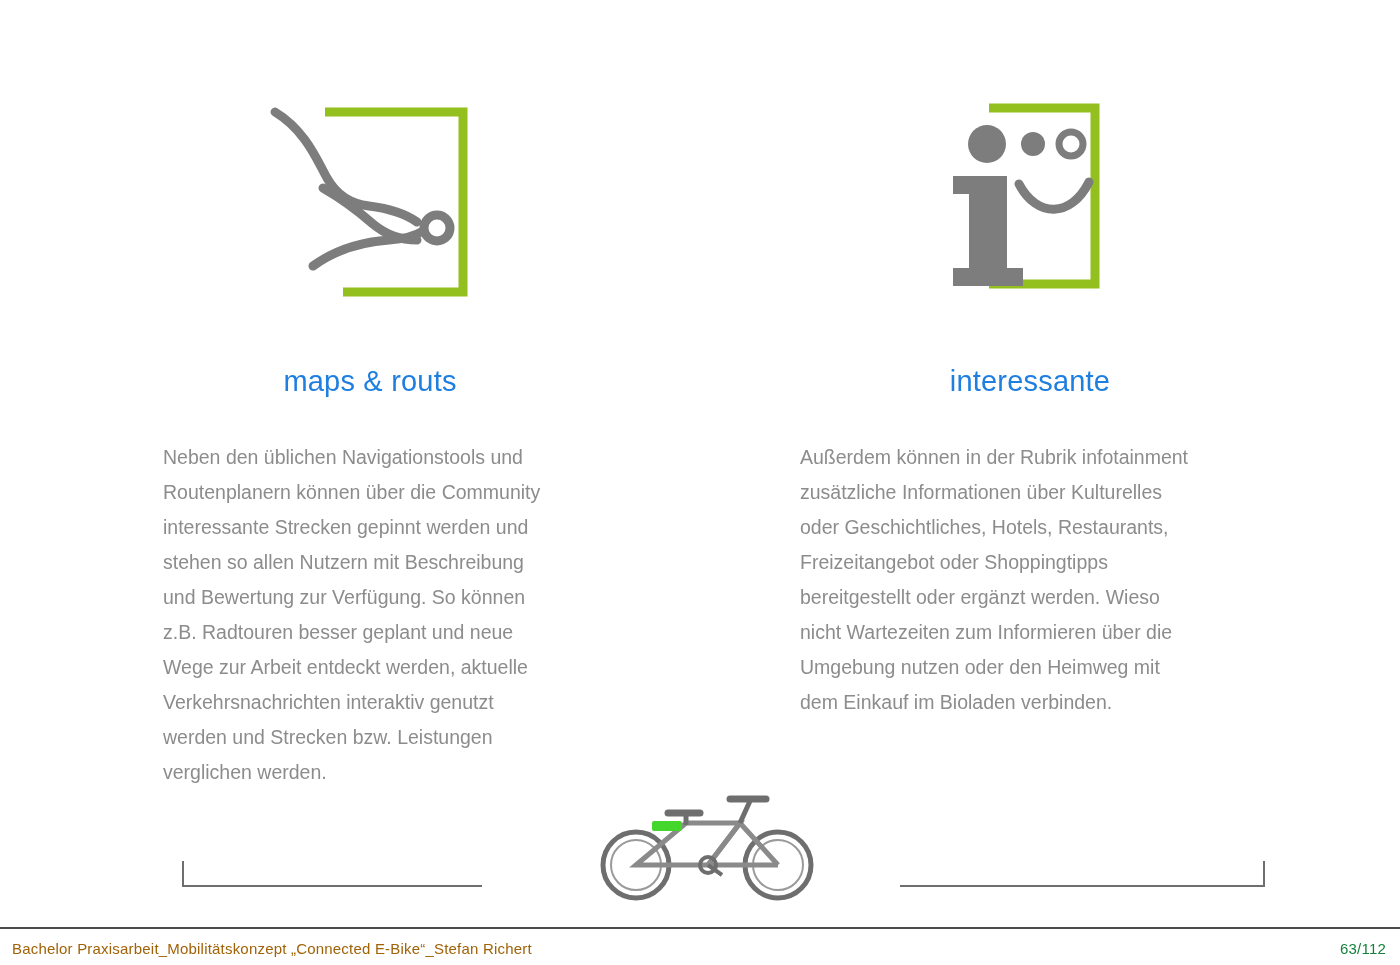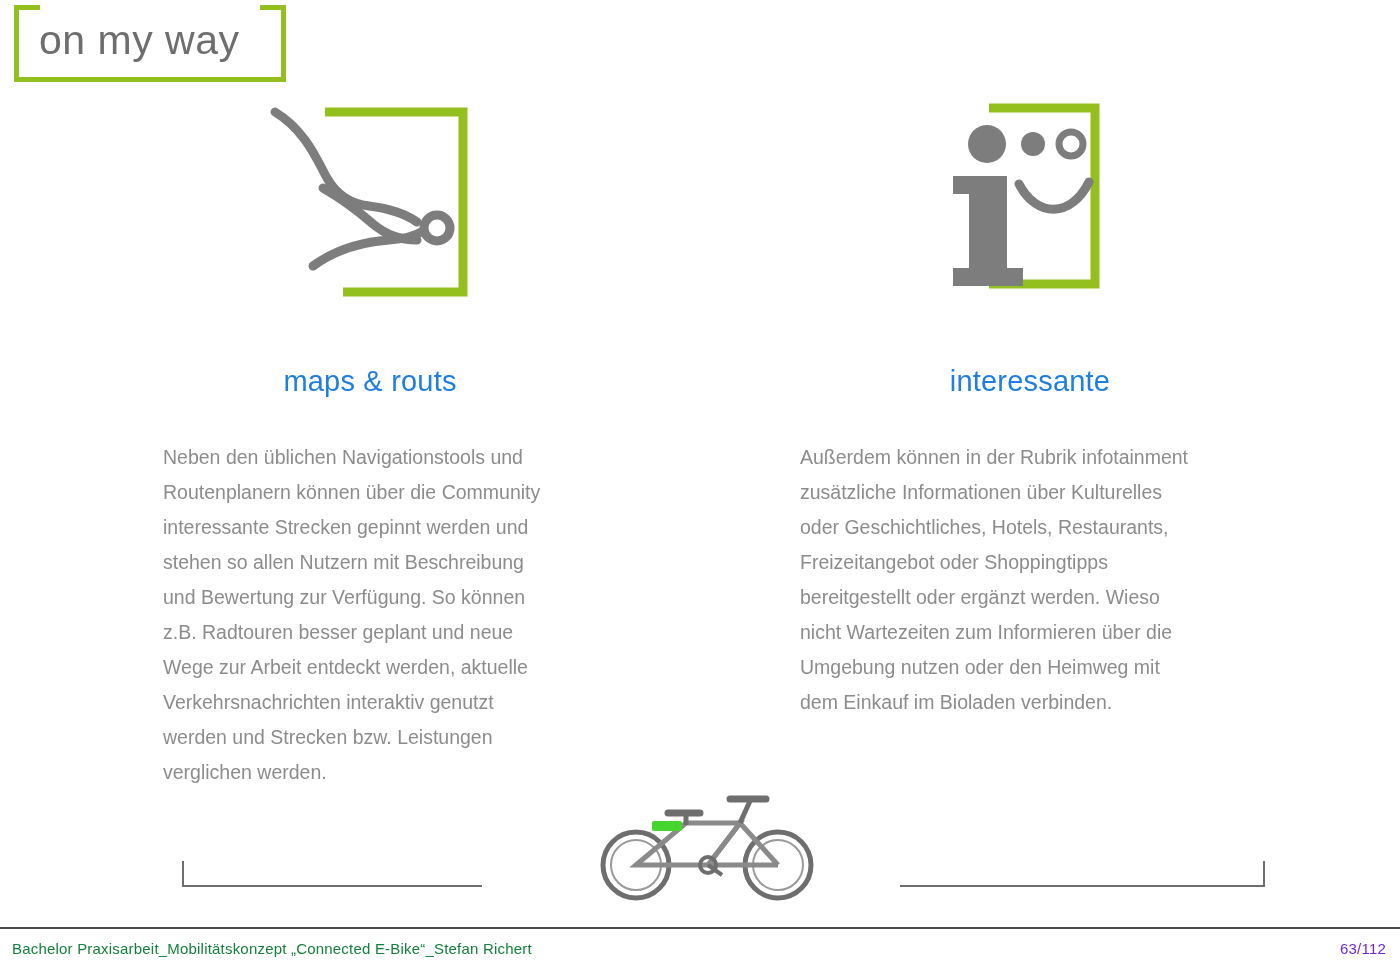--- a/index.html
+++ b/index.html
@@ -137,40 +137,37 @@
     right: 0;
     bottom: 36px;
     height: 2px;
     background: #4b4b4b;
   }
   .footer-text {
     position: absolute;
     left: 12px;
     bottom: 8px;
     font-size: 15px;
-    color: #15803d;
+    color: #a16207;
     letter-spacing: 0.2px;
   }
   .footer-page {
     position: absolute;
     right: 14px;
     bottom: 8px;
     font-size: 15px;
-    color: #6d28d9;
+    color: #15803d;
     letter-spacing: 0.2px;
   }
 </style>
 </head>
 <body>
 
 <div class="page">
 
-  <div class="title-badge">
-    <span class="title-text">on my way</span>
-  </div>
 
   <div class="col col-left">
     <div class="icon-wrap">
       <svg width="230" height="215" viewBox="0 0 230 215" aria-hidden="true">
 
         <path d="M60 12 H198 V192 H78" fill="none" stroke="#93c01f" stroke-width="9"></path>
 
         <path d="M10 12 C40 30 52 60 62 78 C72 96 86 104 104 106 C120 108 138 112 152 122" fill="none" stroke="#7d7d7d" stroke-width="9" stroke-linecap="round"></path>
         <path d="M58 88 C72 96 92 110 108 124 C120 134 134 140 152 140" fill="none" stroke="#7d7d7d" stroke-width="9" stroke-linecap="round"></path>
         <path d="M48 166 C70 150 96 142 124 140 C140 139 150 136 158 131" fill="none" stroke="#7d7d7d" stroke-width="9" stroke-linecap="round"></path>

